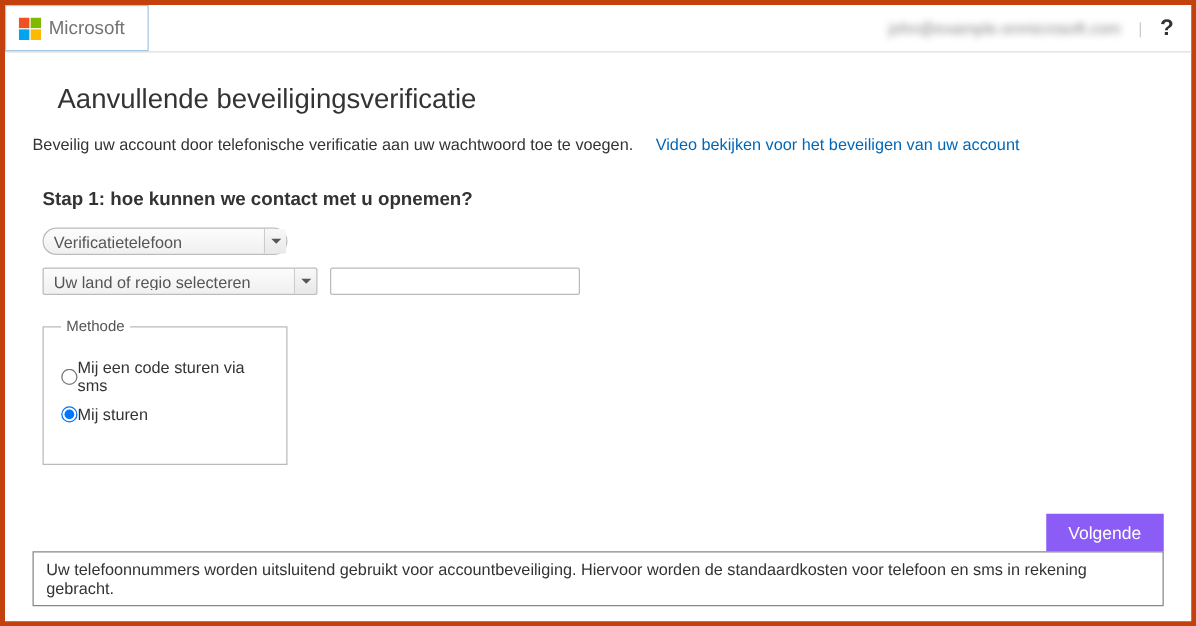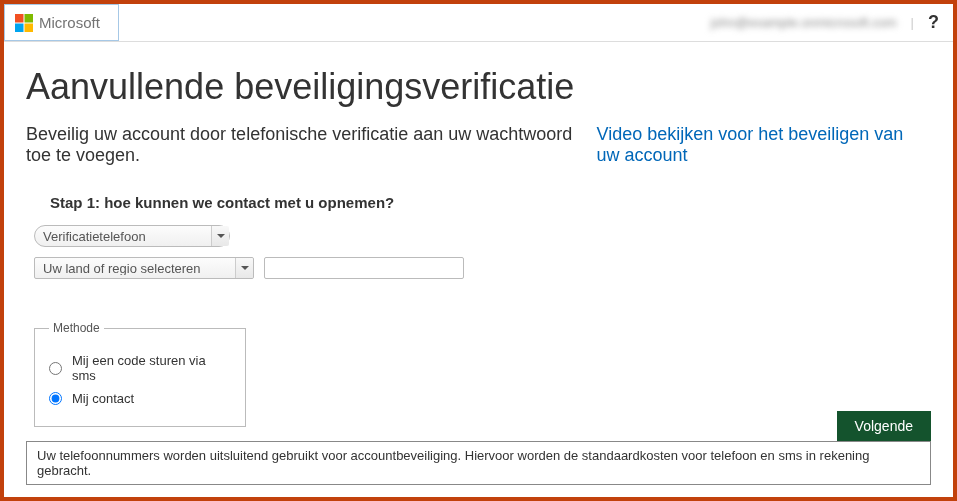--- a/index.html
+++ b/index.html
@@ -73,44 +73,45 @@
       cursor: pointer;
     }
     .content {
       padding: 24px 22px 10px 22px;
       flex: 1;
       display: flex;
       flex-direction: column;
       position: relative;
     }
     .page-title {
-      font-size: 36px;
+      font-size: 22px;
       font-weight: 300;
       color: #333;
       margin-bottom: 16px;
+      margin-left: 20px;
     }
     .intro-row {
       display: flex;
       align-items: baseline;
       gap: 18px;
-      font-size: 18px;
+      font-size: 13px;
       margin-bottom: 28px;
     }
     .intro-text {
       color: #333;
     }
     .video-link {
       color: #0067b8;
       text-decoration: none;
       cursor: pointer;
     }
     .step-title {
       font-size: 15px;
       font-weight: bold;
-      margin-left: 24px;
+      margin-left: 8px;
       margin-bottom: 14px;
     }
     .form-row {
       margin-left: 8px;
       margin-bottom: 10px;
       display: flex;
       gap: 10px;
       align-items: center;
     }
     .select {
@@ -156,46 +157,45 @@
     .phone-input {
       border: 1px solid #bbb;
       height: 22px;
       width: 200px;
       padding: 2px 6px;
       font-size: 13px;
       border-radius: 2px;
     }
     fieldset {
       margin-left: 8px;
-      margin-top: 32px;
+      margin-top: 8px;
       border: 1px solid #bbb;
-      padding: 10px 14px 12px 14px;
-      width: 212px;
+      padding: 10px 14px 24px 14px;
+      width: 196px;
     }
     legend {
       font-size: 12px;
       padding: 0 4px;
       color: #555;
     }
     .radio-row {
       display: flex;
       align-items: center;
-      gap: 10px;
       margin: 8px 0;
       font-size: 13px;
     }
     .radio-row input[type="radio"] {
       width: 13px;
       height: 13px;
     }
     .next-btn {
       position: absolute;
       right: 22px;
       bottom: 56px;
-      background: #14532d;
+      background: #8b5cf6;
       color: #fff;
       border: none;
       font-size: 14px;
       padding: 7px 18px;
       cursor: pointer;
     }
     .footer-note {
       border: 1px solid #888;
       padding: 6px 10px;
       font-size: 13px;
@@ -257,21 +257,21 @@
     </div>
 
     <fieldset>
       <legend>Methode</legend>
       <label class="radio-row">
         <input type="radio" name="method" style="">
         <span>Mij een code sturen via sms</span>
       </label>
       <label class="radio-row">
         <input type="radio" name="method" checked="" style="">
-        <span>Mij contact</span>
+        <span>Mij sturen</span>
       </label>
     </fieldset>
 
     <button class="next-btn">Volgende</button>
 
     <div class="footer-note">Uw telefoonnummers worden uitsluitend gebruikt voor accountbeveiliging. Hiervoor worden de standaardkosten voor telefoon en sms in rekening gebracht.</div>
   </div>
 </div>
 
 </body></html>

